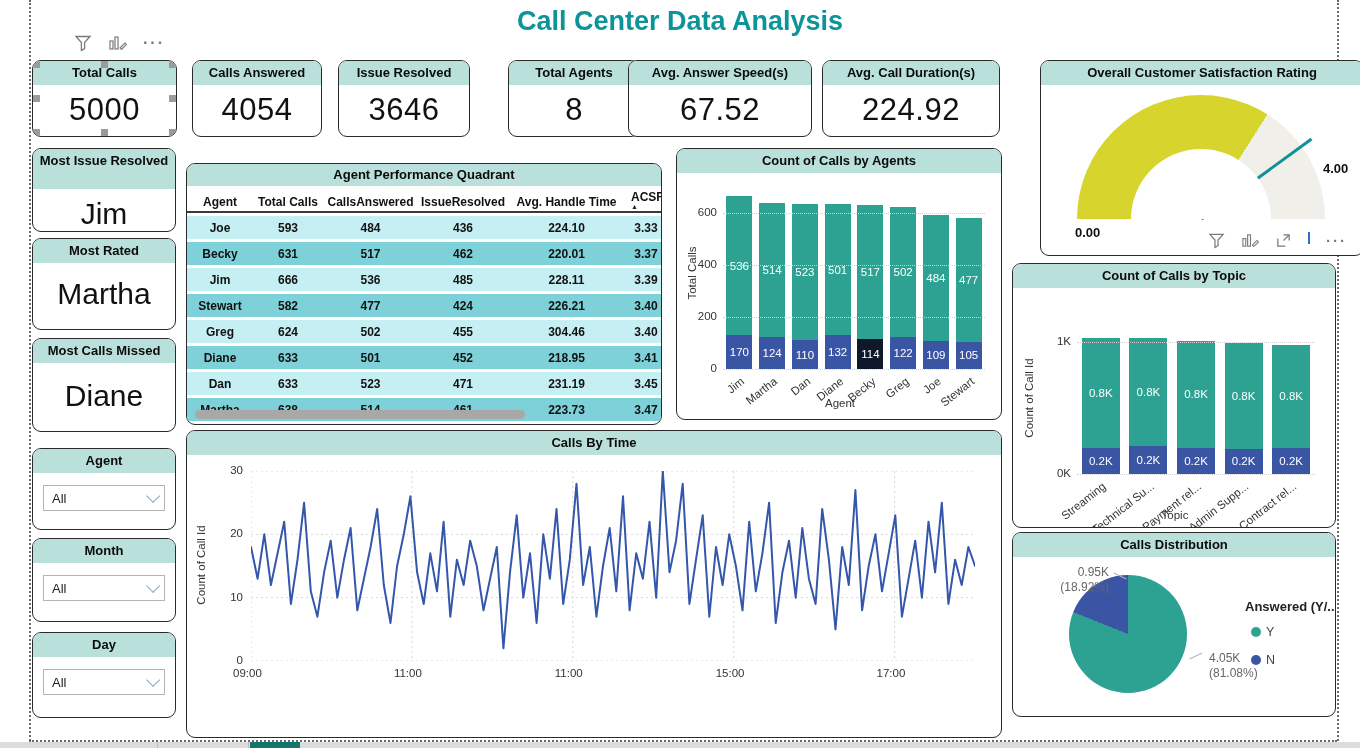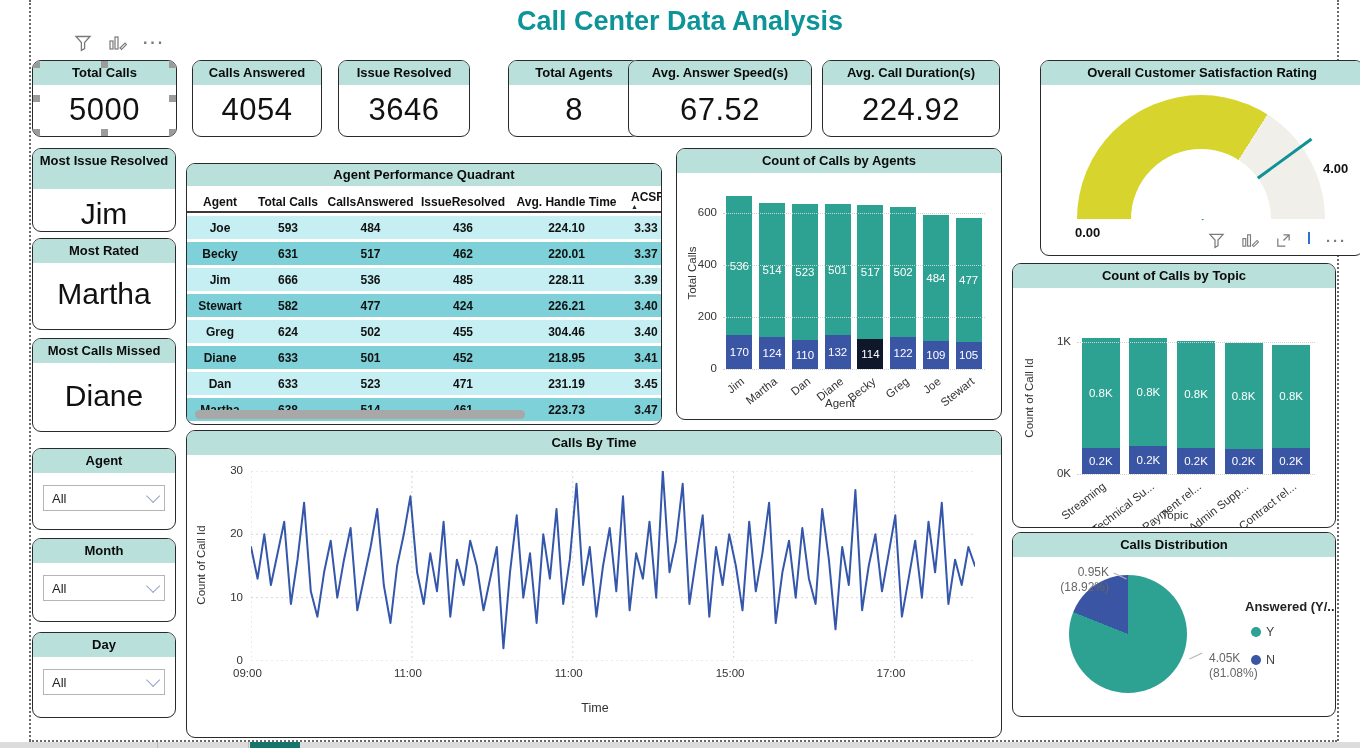--- a/index.html
+++ b/index.html
@@ -359,21 +359,20 @@
         <line x1="0" y1="0" x2="724" y2="0" stroke="#d7d7d7" stroke-dasharray="2,3"></line>
         <line x1="0" y1="0" x2="0" y2="190" stroke="#d7d7d7" stroke-dasharray="2,3"></line>
         <line x1="160.88888888888889" y1="0" x2="160.88888888888889" y2="190" stroke="#d7d7d7" stroke-dasharray="2,3"></line>
         <line x1="321.77777777777777" y1="0" x2="321.77777777777777" y2="190" stroke="#d7d7d7" stroke-dasharray="2,3"></line>
         <line x1="482.66666666666663" y1="0" x2="482.66666666666663" y2="190" stroke="#d7d7d7" stroke-dasharray="2,3"></line>
         <line x1="643.5555555555555" y1="0" x2="643.5555555555555" y2="190" stroke="#d7d7d7" stroke-dasharray="2,3"></line>
         <polyline points="0.0,76.0 6.6,107.7 13.3,63.3 19.9,114.0 26.6,82.3 33.2,50.7 39.9,133.0 46.5,88.7 53.1,31.7 59.8,120.3 66.4,145.7 73.1,101.3 79.7,69.7 86.3,126.7 93.0,88.7 99.6,57.0 106.3,139.3 112.9,107.7 119.6,76.0 126.2,38.0 132.8,114.0 139.5,152.0 146.1,95.0 152.8,63.3 159.4,25.3 166.1,101.3 172.7,133.0 179.3,82.3 186.0,120.3 192.6,50.7 199.3,145.7 205.9,88.7 212.6,114.0 219.2,69.7 225.8,95.0 232.5,139.3 239.1,107.7 245.8,76.0 252.4,177.3 259.0,101.3 265.7,44.3 272.3,126.7 279.0,82.3 285.6,152.0 292.3,63.3 298.9,107.7 305.5,38.0 312.2,133.0 318.8,88.7 325.5,12.7 332.1,114.0 338.8,76.0 345.4,145.7 352.0,95.0 358.7,57.0 365.3,120.3 372.0,25.3 378.6,139.3 385.2,82.3 391.9,107.7 398.5,50.7 405.2,126.7 411.8,0.0 418.5,101.3 425.1,69.7 431.7,12.7 438.4,133.0 445.0,88.7 451.7,44.3 458.3,145.7 465.0,76.0 471.6,114.0 478.2,63.3 484.9,95.0 491.5,139.3 498.2,50.7 504.8,120.3 511.4,82.3 518.1,31.7 524.7,152.0 531.4,101.3 538.0,69.7 544.7,126.7 551.3,57.0 557.9,107.7 564.6,133.0 571.2,38.0 577.9,88.7 584.5,158.3 591.2,76.0 597.8,114.0 604.4,19.0 611.1,139.3 617.7,95.0 624.4,63.3 631.0,120.3 637.7,82.3 644.3,44.3 650.9,145.7 657.6,107.7 664.2,69.7 670.9,126.7 677.5,50.7 684.1,101.3 690.8,31.7 697.4,133.0 704.1,88.7 710.7,114.0 717.4,76.0 724.0,95.0" fill="none" stroke="#3456ab" stroke-width="2" stroke-linejoin="round" stroke-linecap="round"></polyline>
       </svg>
     <div id="lineAxes"></div>
     <div class="axis-lab rot90" style="left:-26px;top:128px">Count of Call Id</div>
-    <div class="axis-lab" style="left:0;top:270px;width:816px;text-align:center;font-size:12.5px">Time</div>
   <div class="tick-lab" style="left: 28px; top: 223px; width: 28px; text-align: right;">0</div>
       <div class="tick-lab" style="left: 28px; top: 159.667px; width: 28px; text-align: right;">10</div>
       <div class="tick-lab" style="left: 28px; top: 96.3333px; width: 28px; text-align: right;">20</div>
       <div class="tick-lab" style="left: 28px; top: 33px; width: 28px; text-align: right;">30</div>
       <div class="tick-lab" style="left: 46px; top: 236px; width: 40px;">09:00</div>
       <div class="tick-lab" style="left: 206.889px; top: 236px; width: 40px;">11:00</div>
       <div class="tick-lab" style="left: 367.778px; top: 236px; width: 40px;">11:00</div>
       <div class="tick-lab" style="left: 528.667px; top: 236px; width: 40px;">15:00</div>
       <div class="tick-lab" style="left: 689.556px; top: 236px; width: 40px;">17:00</div>
     </div>

